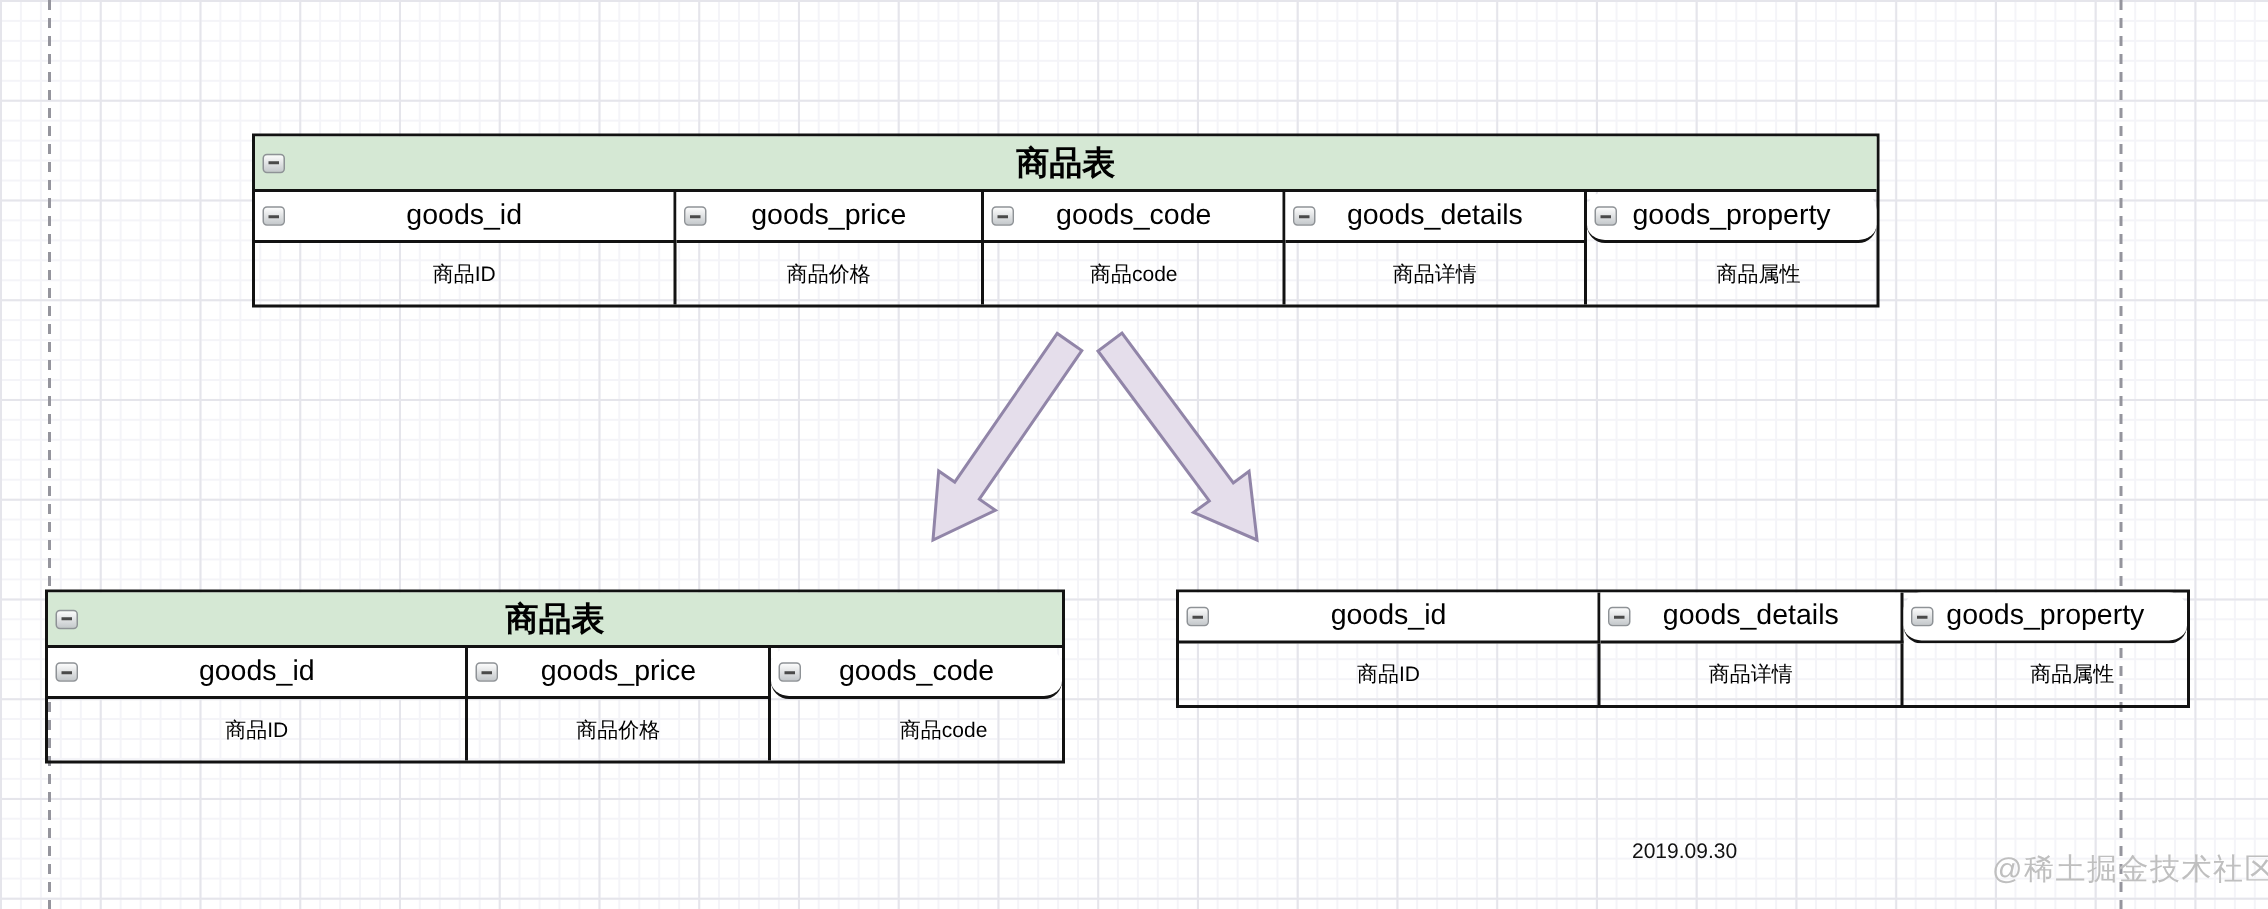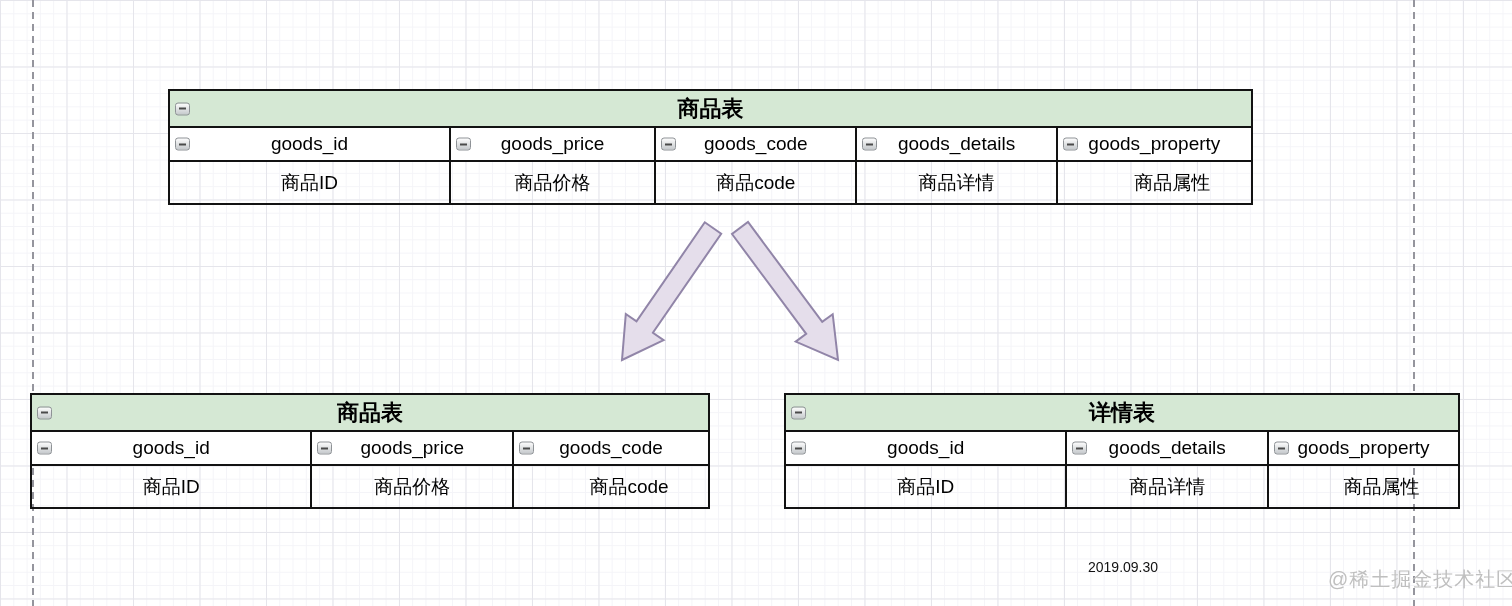--- a/index.html
+++ b/index.html
@@ -36,25 +36,25 @@
     font-weight: bold; font-size: 22px; color: #000;
   }
   .cols-row, .cells-row { display: grid; }
   .col-head {
     position: relative; display: flex; align-items: center; justify-content: center;
     height: 32px; background: #ffffff; border-right: 2px solid #121212;
     border-bottom: 2px solid #121212;
     font-weight: normal; font-size: 19px; color: #000;
     white-space: nowrap; overflow: hidden;
   }
-  .col-head:last-child { border-right: none; }
+  .col-head:last-child { border-right: none; border-radius: 12px; }
   .cell {
     display: flex; align-items: center; justify-content: center;
     height: 41px; background: transparent; border-right: 2px solid #121212;
-    font-size: 19px; color: #000; white-space: nowrap;
+    font-size: 14px; color: #000; white-space: nowrap;
   }
   .cell:last-child { border-right: none; margin-left: 36px; }
 
   .collapse-btn {
     position: absolute; left: 5px; top: 50%; transform: translateY(-50%);
     width: 15px; height: 13px; box-sizing: border-box;
     border: 1px solid #8e9296; border-radius: 3px;
     background: linear-gradient(#fcfcfc, #c5c9cc);
     display: flex; align-items: center; justify-content: center;
   }
@@ -158,26 +158,20 @@
       </div>
     </div>
     <div class="cells-row" style="grid-template-columns:282fr 203fr 195fr;">
       <div class="cell">商品ID</div>
       <div class="cell">商品价格</div>
       <div class="cell">商品code</div>
     </div>
   </div>
 
   <div class="etable" style="left:784px; top:393px; width:672px;">
-    <div class="title-row">
-      <span class="collapse-btn">
-          <span class="minus"></span>
-        </span>
-      <span>详情表</span>
-    </div>
     <div class="cols-row" style="grid-template-columns:283fr 203fr 190fr;">
       <div class="col-head">
         <span class="collapse-btn">
             <span class="minus"></span>
           </span>
         <span>goods_id</span>
       </div>
       <div class="col-head">
         <span class="collapse-btn">
             <span class="minus"></span>

